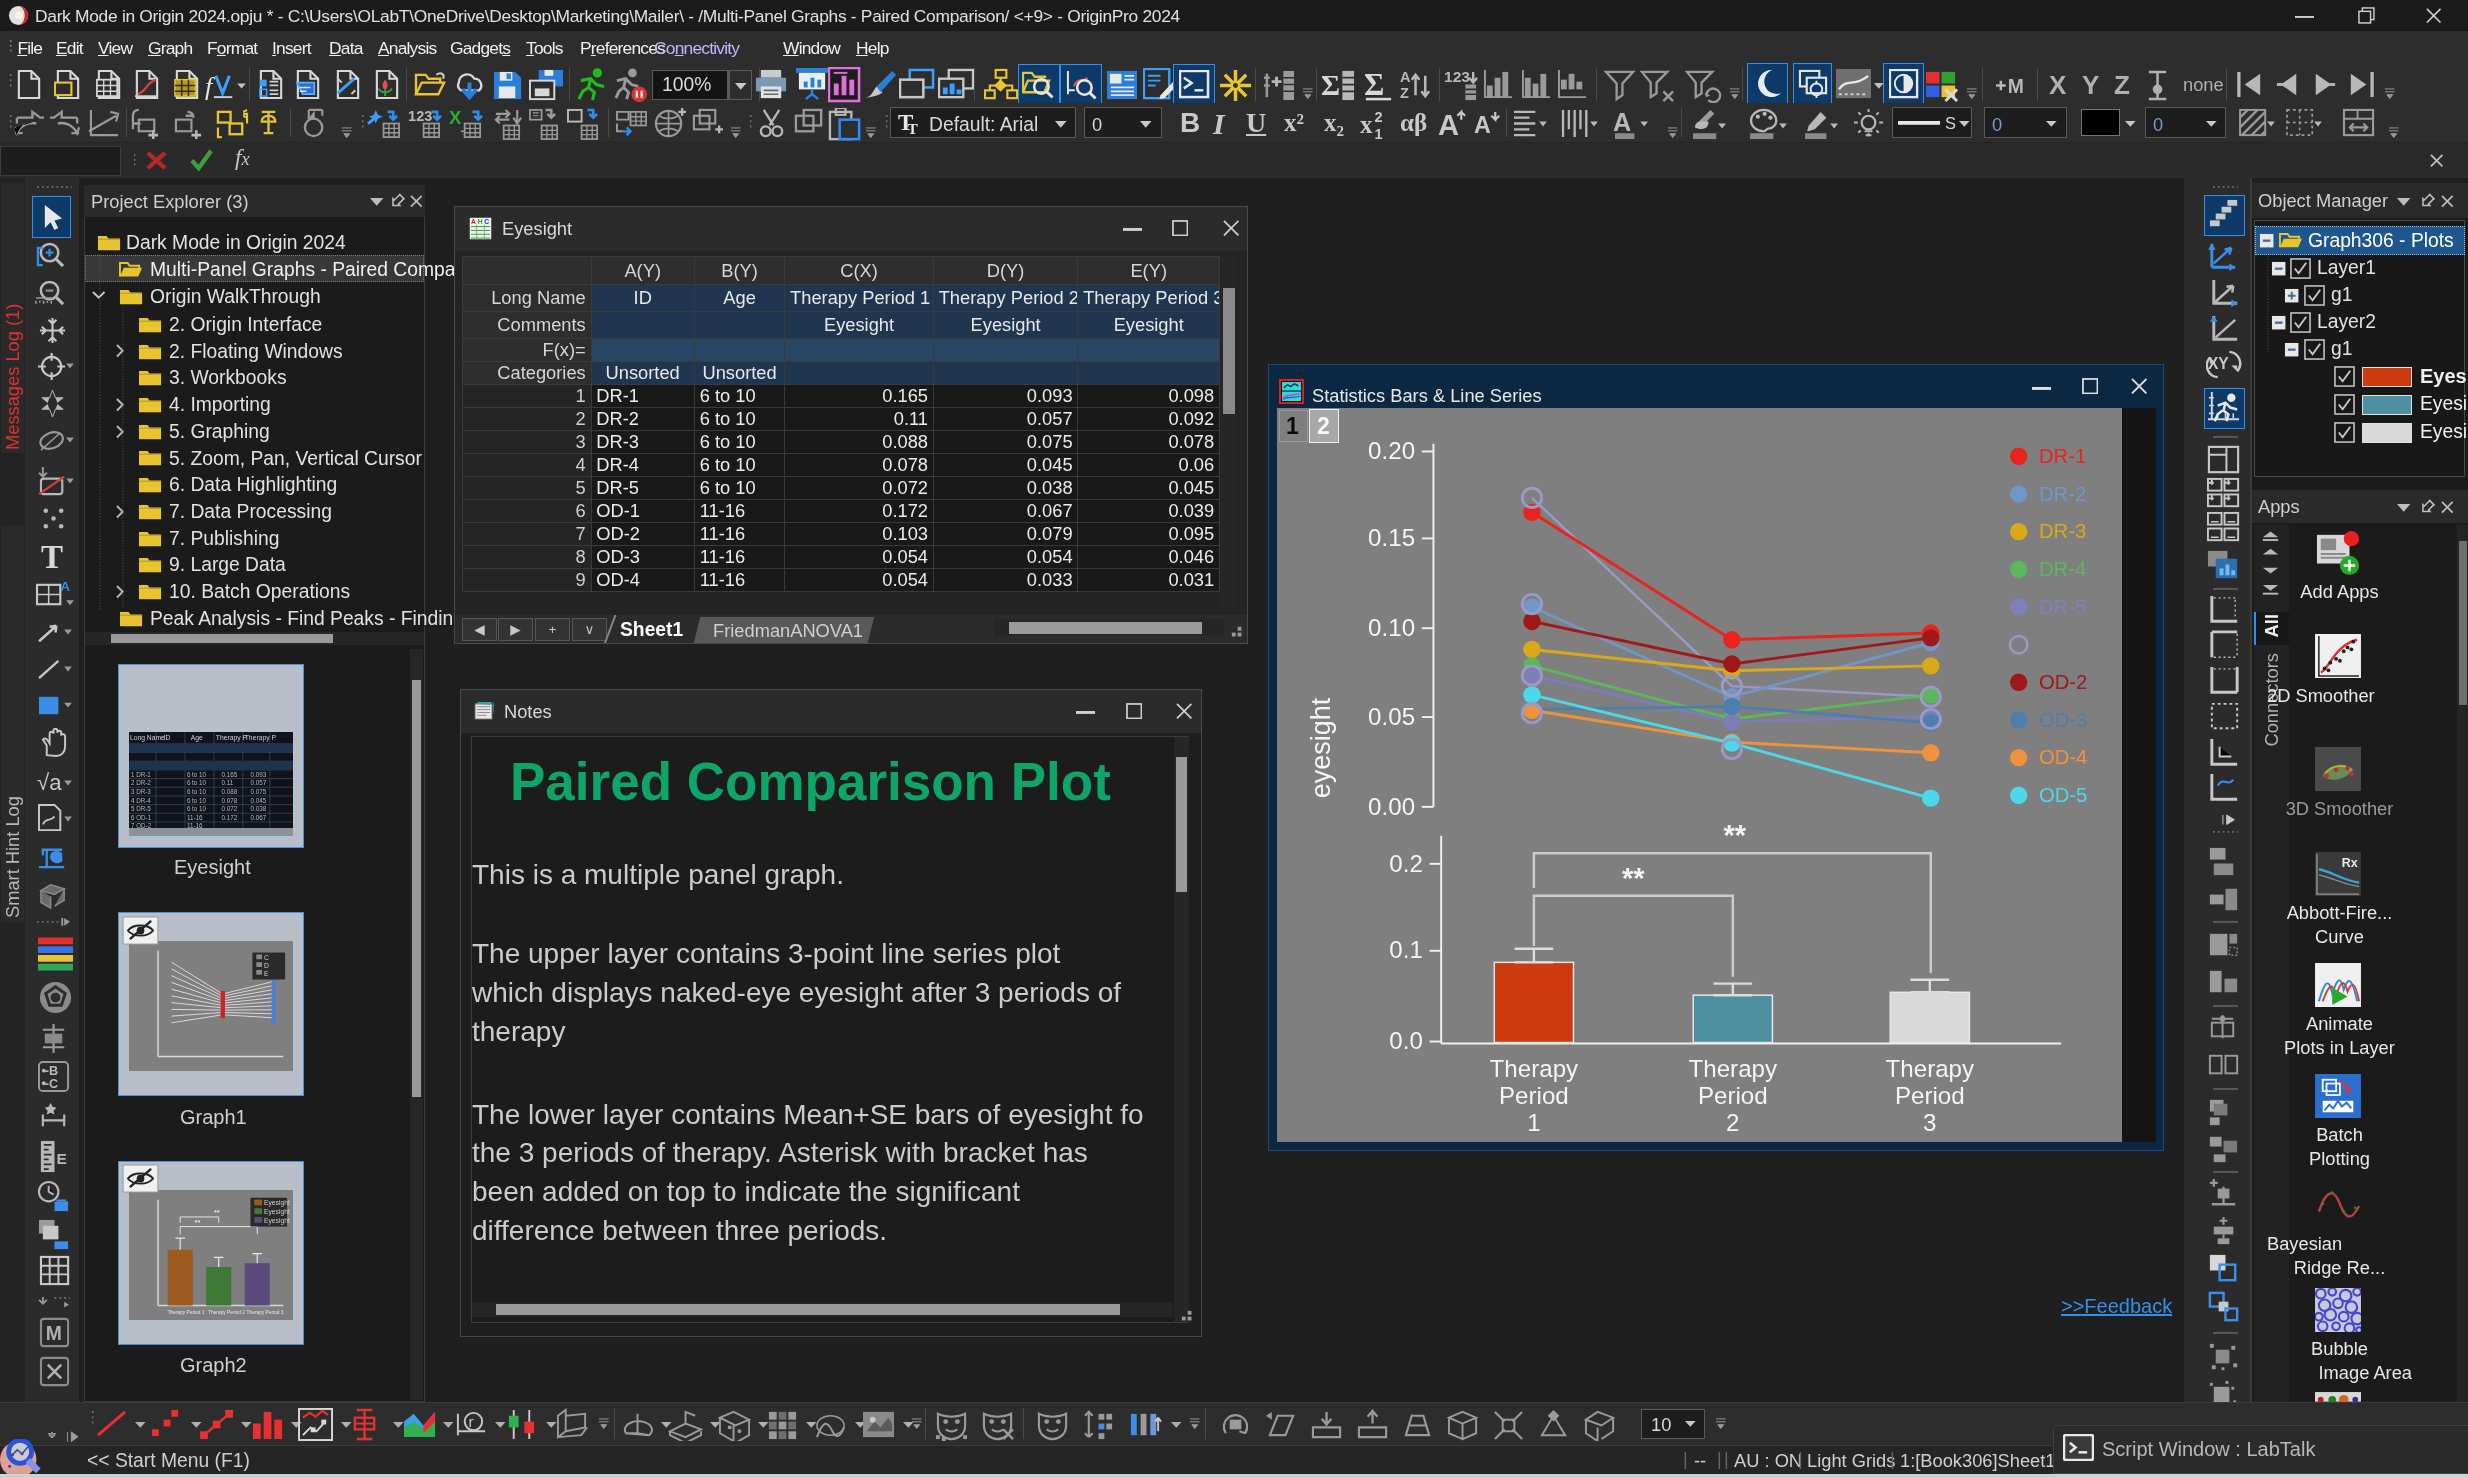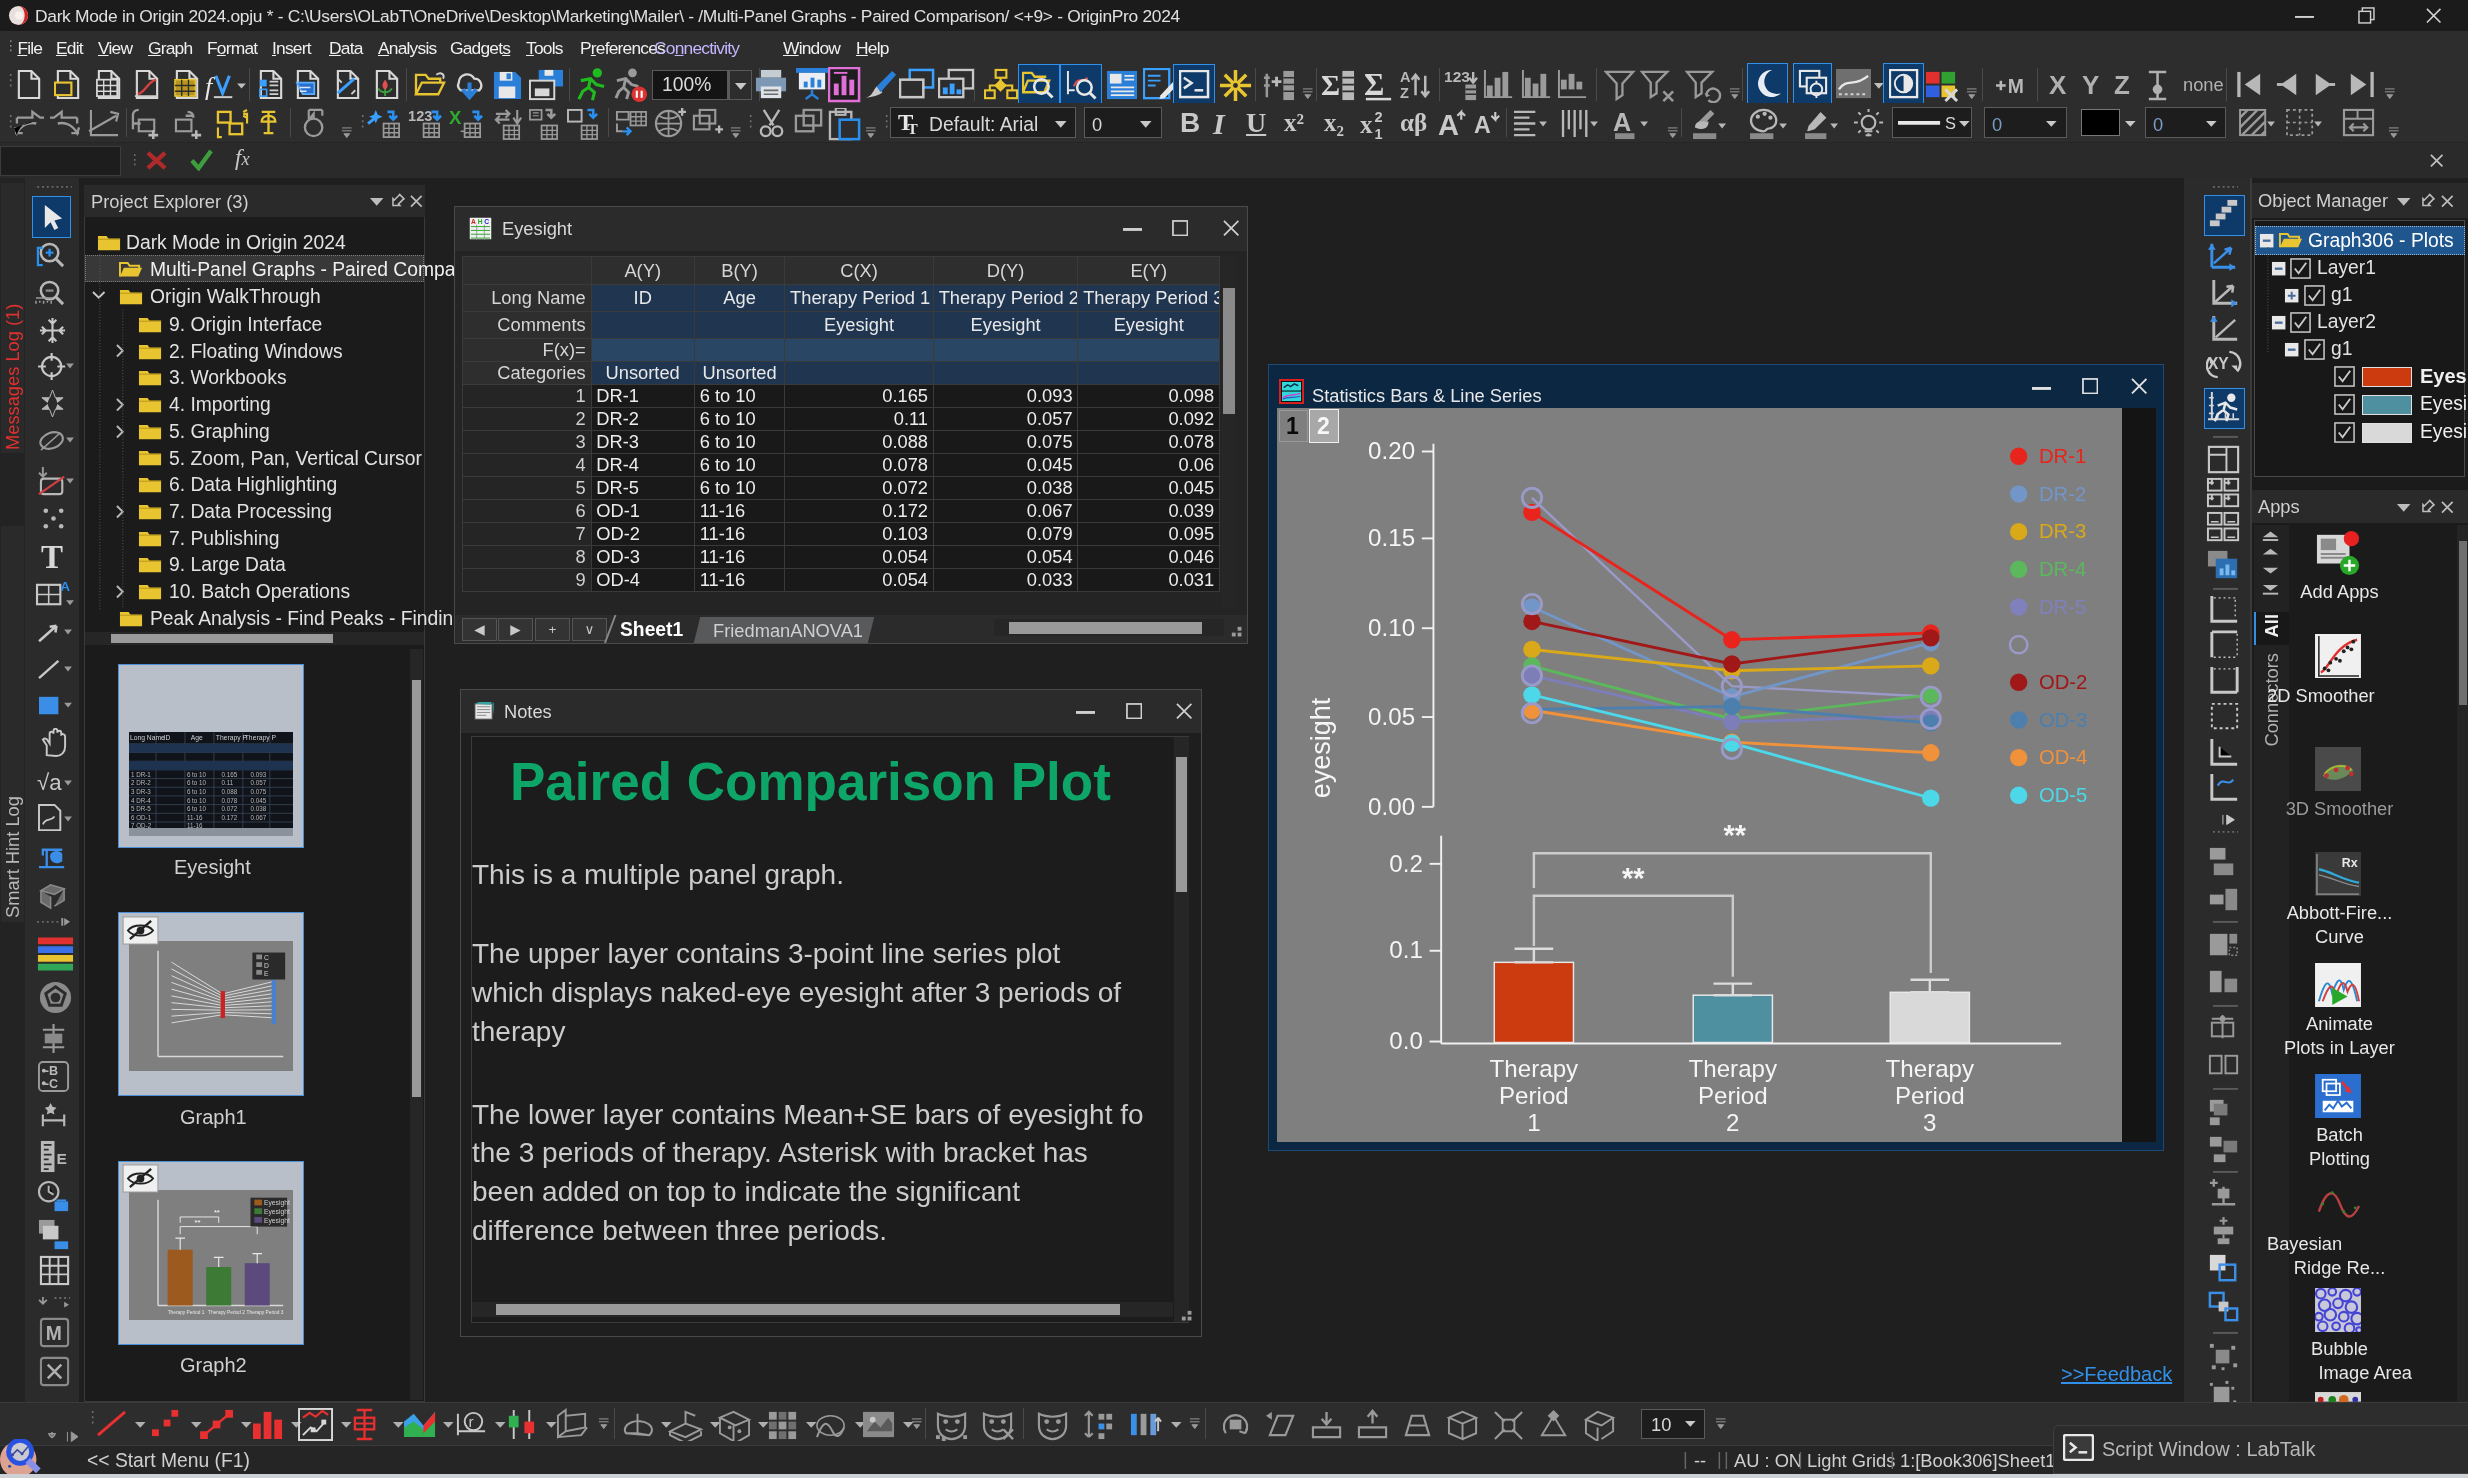--- a/index.html
+++ b/index.html
@@ -867,21 +867,21 @@
   </svg>
 <svg class="abs" style="left:119px;top:287px;" width="25" height="19.3" viewBox="0 0 26 20">
     <path d="M1 3 h9 l2 3 h12 v12 h-23z" fill="#e8c530"></path>
     <path d="M1 6.5 h23" stroke="#c8a520" stroke-width="1.5"></path>
   </svg>
 <div class="abs" style="left:150px;top:286px;font-size:19.3px;color:#e2e2e2;white-space:nowrap;">Origin WalkThrough</div>
 <svg class="abs" style="left:138px;top:315px;" width="25" height="19.3" viewBox="0 0 26 20">
     <path d="M1 3 h9 l2 3 h12 v12 h-23z" fill="#e8c530"></path>
     <path d="M1 6.5 h23" stroke="#c8a520" stroke-width="1.5"></path>
   </svg>
-<div class="abs" style="left:169px;top:314px;font-size:19.3px;color:#e2e2e2;white-space:nowrap;">9. Origin Interface</div>
+<div class="abs" style="left:169px;top:314px;font-size:19.3px;color:#e2e2e2;white-space:nowrap;">2. Origin Interface</div>
 <svg class="abs" style="left:115px;top:344px;" width="9.7" height="13.5" viewBox="0 0 10 14">
     <path d="M2 1 l6 6 l-6 6" fill="none" stroke="#b8b8b8" stroke-width="2"></path>
   </svg>
 <svg class="abs" style="left:138px;top:342px;" width="25" height="19.3" viewBox="0 0 26 20">
     <path d="M1 3 h9 l2 3 h12 v12 h-23z" fill="#e8c530"></path>
     <path d="M1 6.5 h23" stroke="#c8a520" stroke-width="1.5"></path>
   </svg>
 <div class="abs" style="left:169px;top:341px;font-size:19.3px;color:#e2e2e2;white-space:nowrap;">2. Floating Windows</div>
 <svg class="abs" style="left:138px;top:368px;" width="25" height="19.3" viewBox="0 0 26 20">
     <path d="M1 3 h9 l2 3 h12 v12 h-23z" fill="#e8c530"></path>
@@ -1828,21 +1828,21 @@
     <circle cx="18" cy="8" r="4" fill="#208020"></circle>
     <circle cx="30" cy="8" r="5" fill="#d06820"></circle>
     <circle cx="42" cy="8" r="3" fill="#3030a0"></circle>
     <circle cx="6" cy="22" r="4" fill="#208020"></circle>
     <circle cx="18" cy="22" r="5" fill="#c02020"></circle>
     <circle cx="30" cy="22" r="3" fill="#c040a0"></circle>
     <circle cx="42" cy="22" r="4" fill="#c02020"></circle>
   </svg>
 <div class="abs" style="left:2457px;top:525px;width:11.6px;height:877px;background:#242424"></div>
 <div class="abs" style="left:2459px;top:541px;width:7.7px;height:164px;background:#6f6f6f"></div>
-<div class="abs" style="left:2061px;top:1363px;font-size:20px;color:#3390e8;white-space:nowrap;text-decoration:underline">&gt;&gt;Feedback</div>
+<div class="abs" style="left:2061px;top:1295px;font-size:20px;color:#3390e8;white-space:nowrap;text-decoration:underline">&gt;&gt;Feedback</div>
 <div class="abs" style="left:0px;top:1402px;width:2469px;height:43px;background:#2d2d2d;border-top:1px solid #3a3a3a"></div>
 <div class="abs" style="left:85px;top:1408px;font-size:15.4px;color:#6f6f6f;white-space:nowrap;">⋮</div>
 <svg class="abs" style="left:94px;top:1408px;" width="37" height="31" viewBox="0 0 38 32">
     <path d="M4 28 L32 4" stroke="#e83030" stroke-width="3"></path>
   </svg>
 <svg class="abs" style="left:134px;top:1421px;" width="13.5" height="8.7" viewBox="0 0 14 9">
     <path d="M1 1 l5.5 6 l5.5 -6" fill="#b0b0b0"></path>
   </svg>
 <svg class="abs" style="left:150px;top:1408px;" width="37" height="31" viewBox="0 0 38 32">
     <g fill="#e83030">

